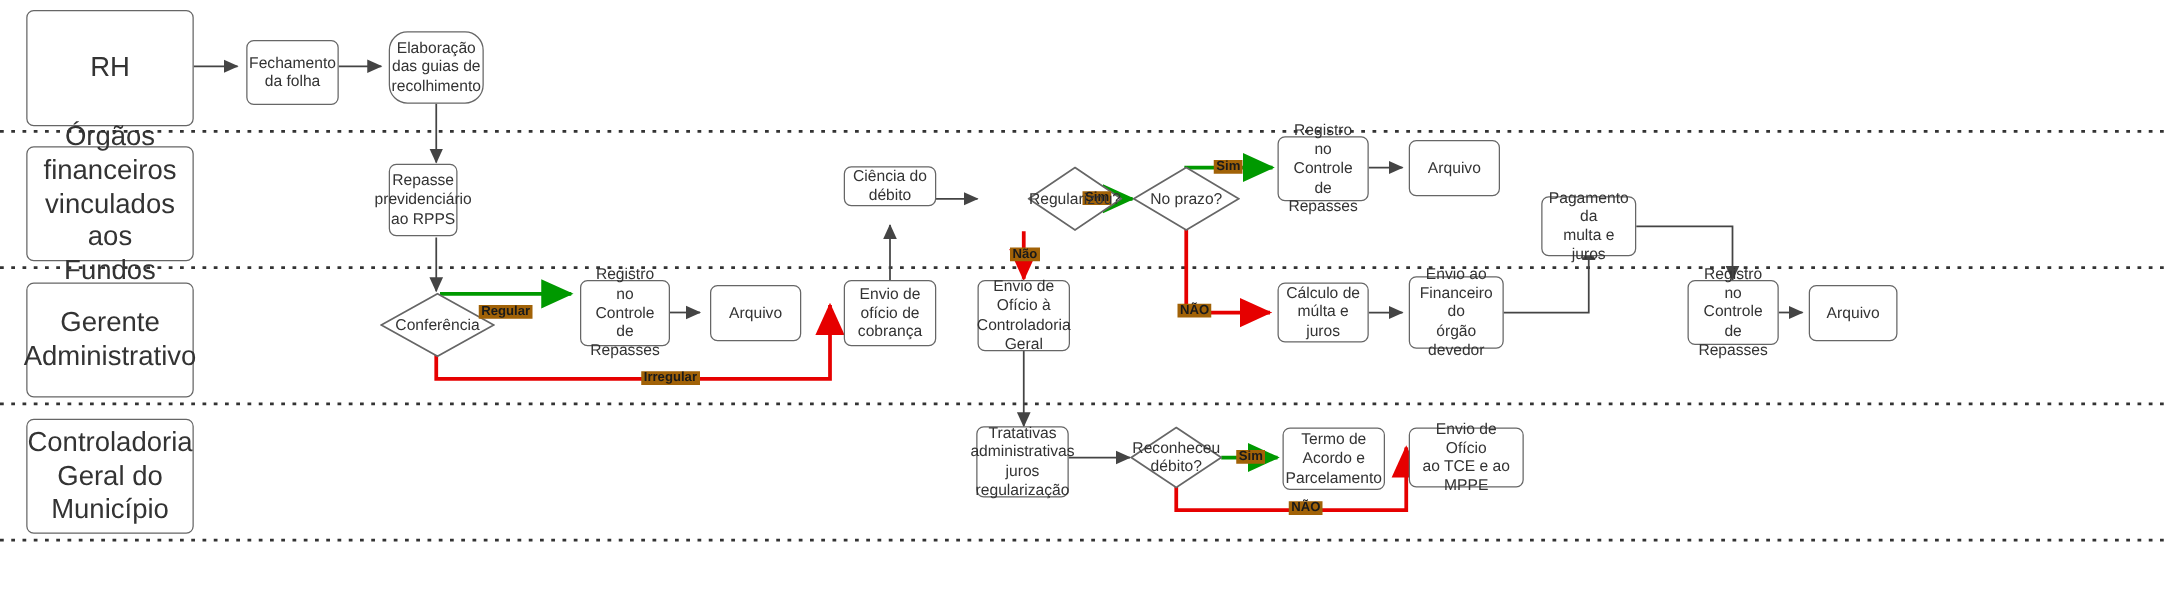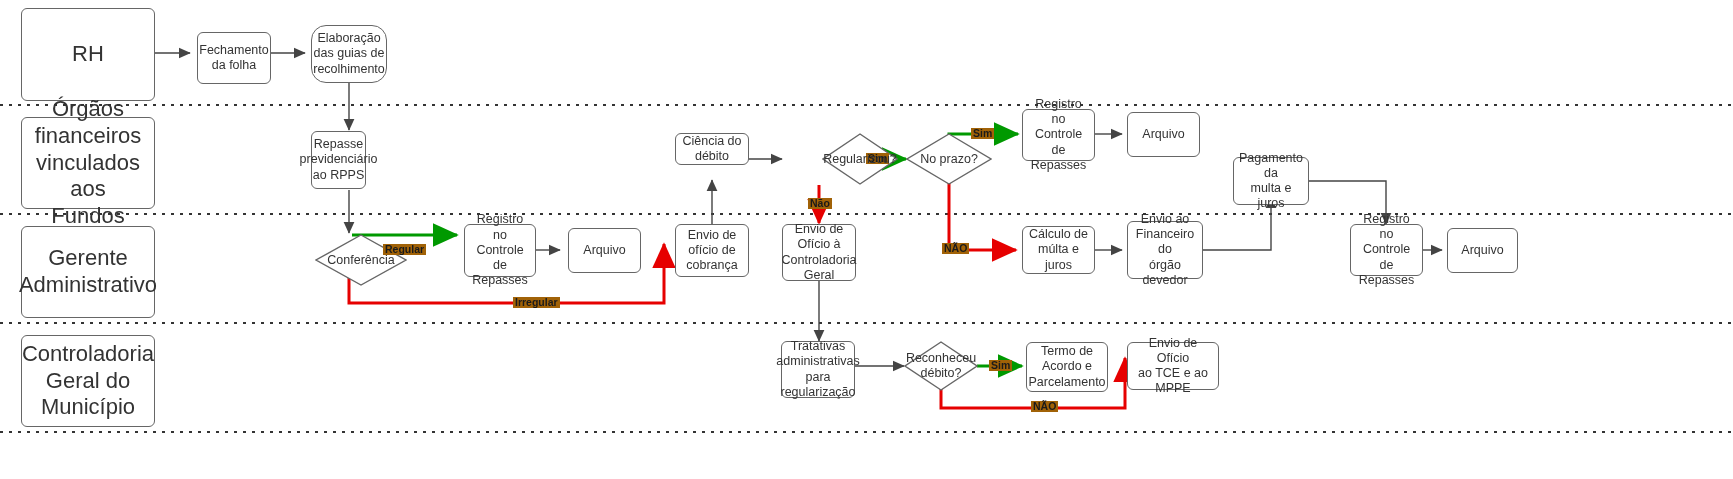--- a/index.html
+++ b/index.html
@@ -191,21 +191,21 @@
 da folha</div>
 
   <div class="node task" style="left:311px; top:25px; width:76px; height:58px;border-radius:15px;">Elaboração
 das guias de
 recolhimento</div>
 
   <div class="node task" style="left:311px; top:131px; width:55px; height:58px;">Repasse
 previdenciário
 ao RPPS</div>
 
-  <div class="decision" style="left:315px; top:234px; width:92px; height:52px;">
+  <div class="decision" style="left:304px; top:234px; width:92px; height:52px;">
     <svg class="dia" viewBox="0 0 92 52" preserveAspectRatio="none">
       <polygon points="46,1 91,26 46,51 1,26" fill="#ffffff" stroke="#666666" stroke-width="1.4"></polygon>
     </svg>
     <span class="dtext">Conferência</span>
   </div>
 
   <div class="node task" style="left:464px; top:224px; width:72px; height:53px;">Registro no
 Controle de
 Repasses</div>
 
@@ -255,21 +255,21 @@
 multa e juros</div>
 
   <div class="node task" style="left:1350px; top:224px; width:73px; height:52px;">Registro no
 Controle de
 Repasses</div>
 
   <div class="node task" style="left:1447px; top:228px; width:71px; height:45px;">Arquivo</div>
 
   <div class="node task" style="left:781px; top:341px; width:74px; height:57px;">Tratativas
 administrativas
-para
+juros
 regularização</div>
 
   <div class="decision" style="left:904px; top:341px; width:74px; height:50px;">
     <svg class="dia" viewBox="0 0 74 50" preserveAspectRatio="none">
       <polygon points="37,1 73,25 37,49 1,25" fill="#ffffff" stroke="#666666" stroke-width="1.4"></polygon>
     </svg>
     <span class="dtext">Reconheceu
 débito?</span>
   </div>
 

